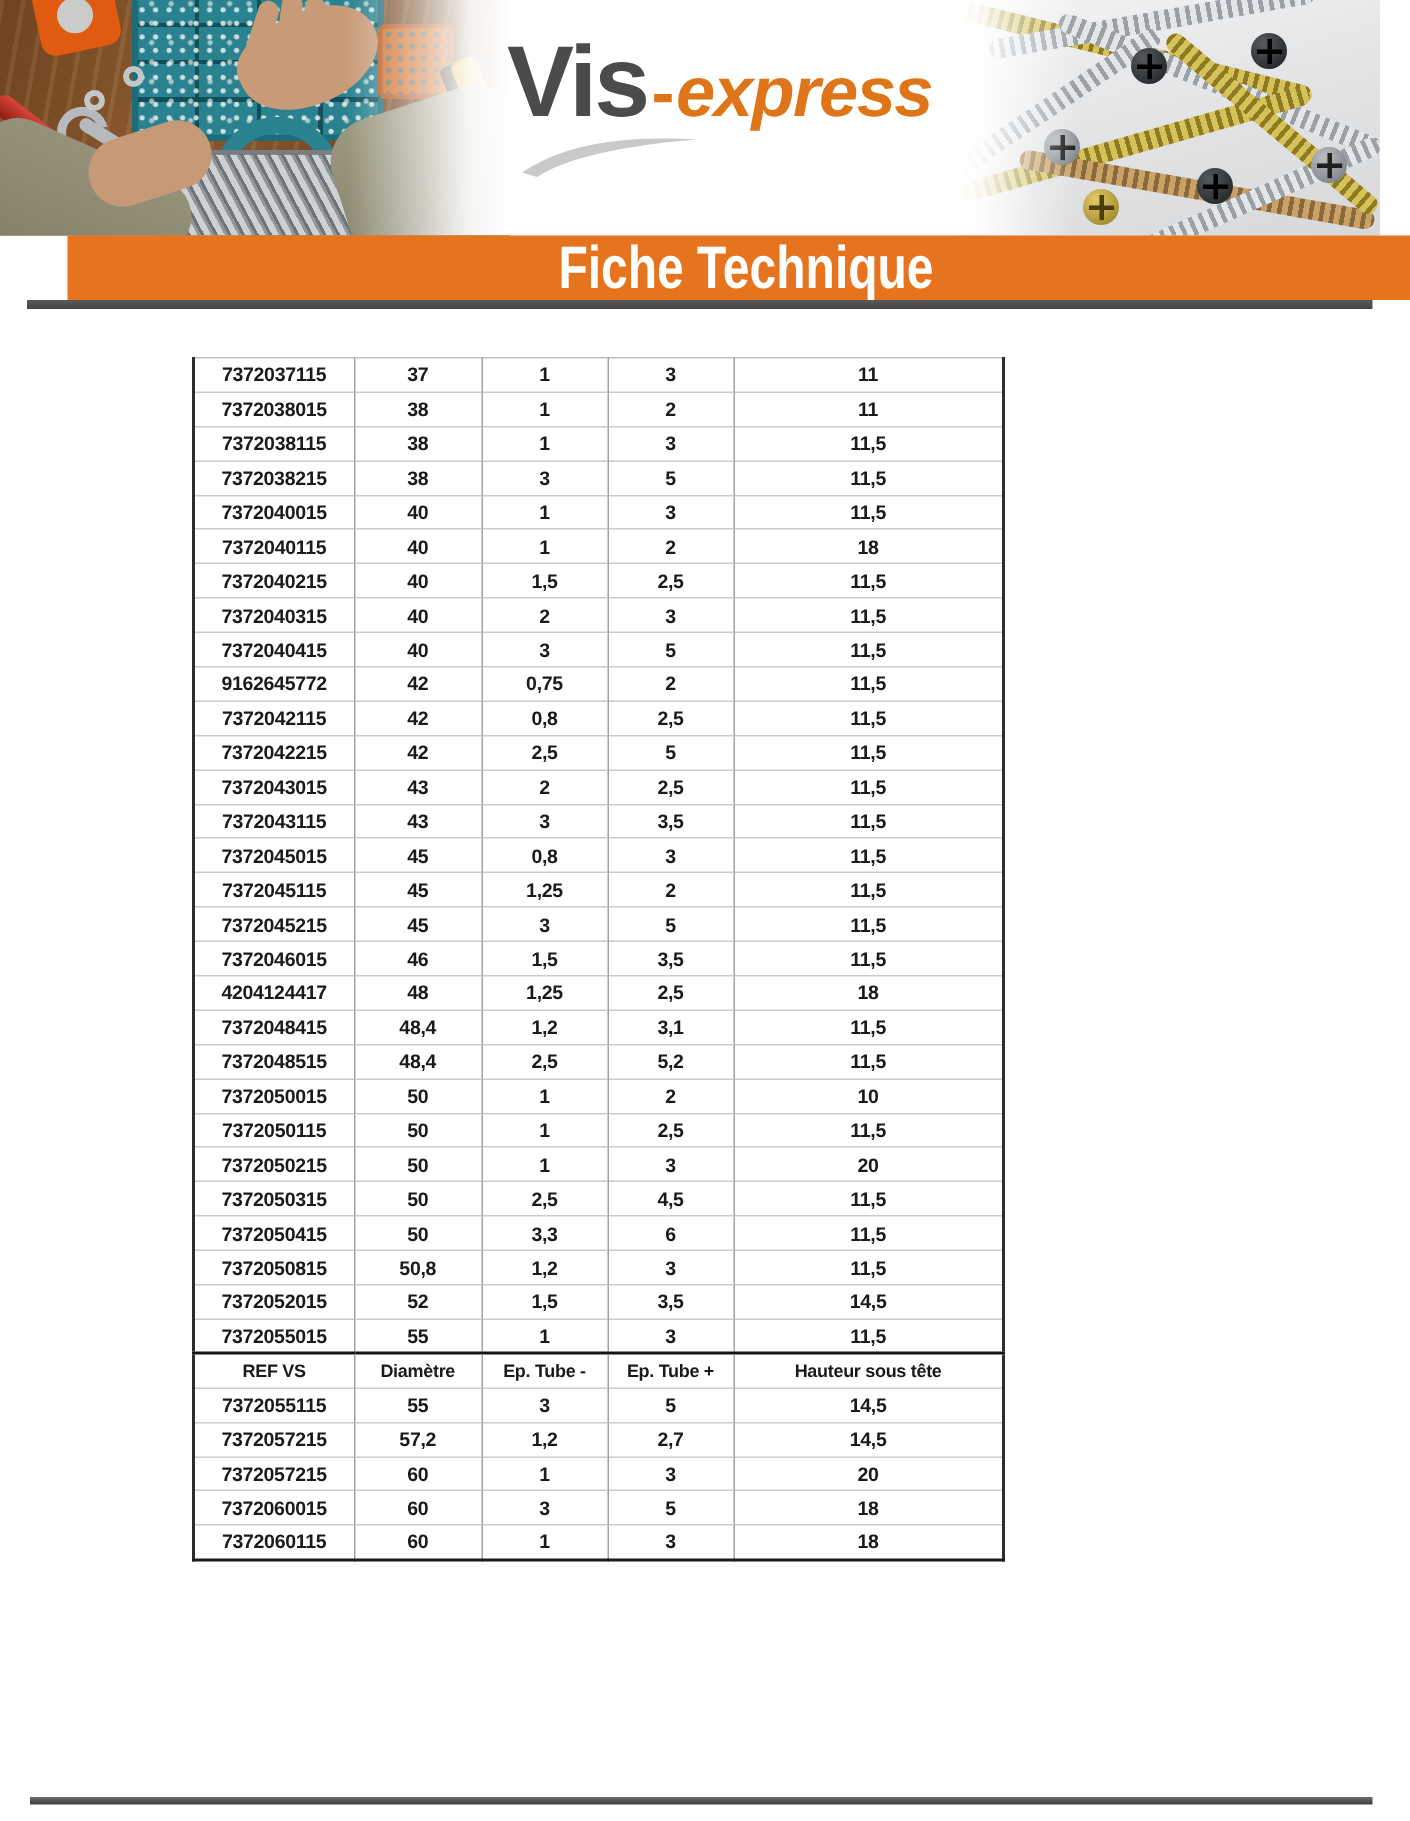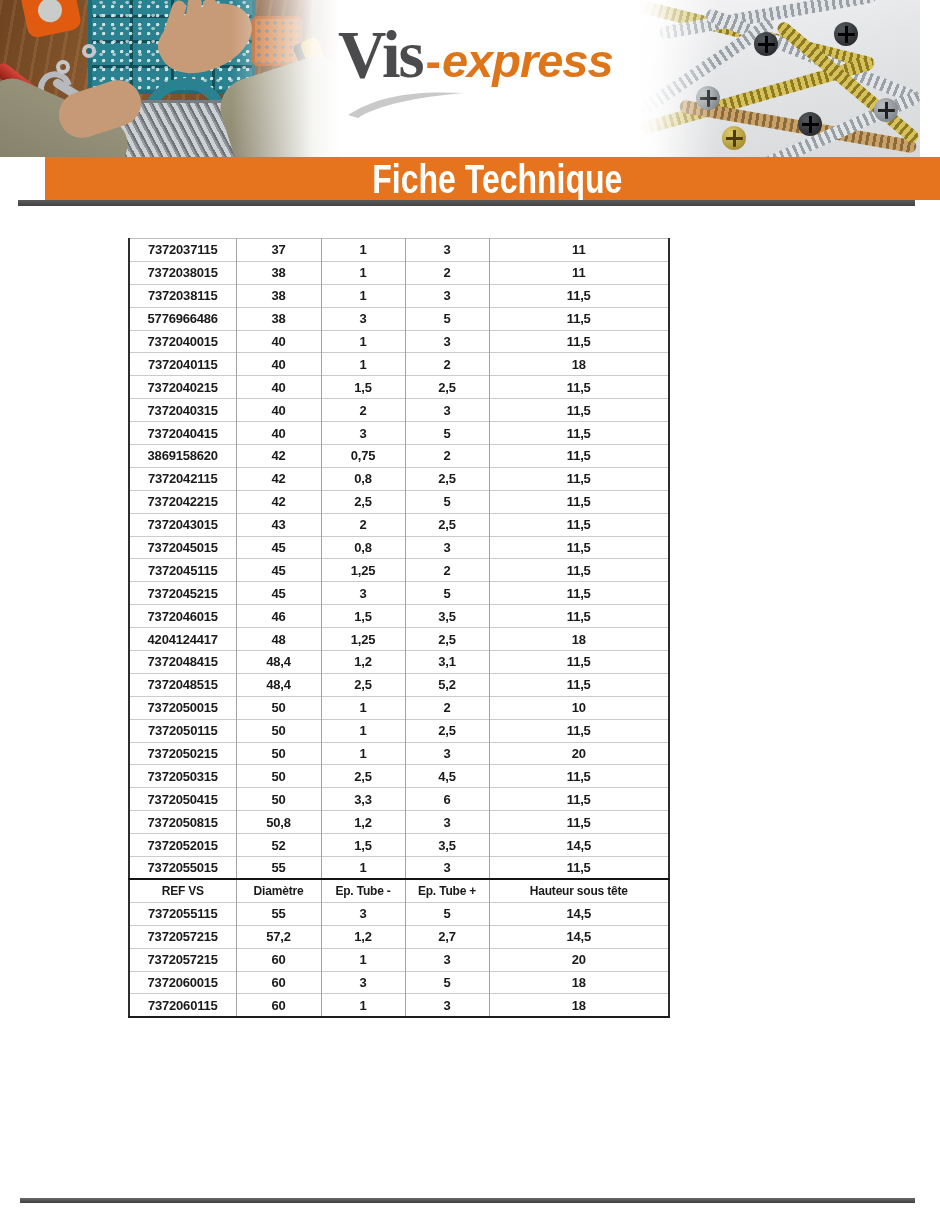--- a/index.html
+++ b/index.html
@@ -80,21 +80,21 @@
       radial-gradient(circle at 35% 30%, #555a5e, #1c1d1f); }
   .hd.gold { background-image:
       linear-gradient(#4d3c0d,#4d3c0d), linear-gradient(#4d3c0d,#4d3c0d),
       radial-gradient(circle at 35% 30%, #e0cb6a, #937c20); }
   .fade-left { position:absolute; inset:0;
     background:linear-gradient(to left, rgba(255,255,255,0) 72%, rgba(255,255,255,.92) 94%, #fff 100%); }
 
   
   .logo { position:absolute; left:338px; top:16px; width:270px; height:110px; }
   .logo-line { display:flex; align-items:baseline; white-space:nowrap; }
-  .logo-vis { font-size:67px; font-weight:bold; color:#4b4b4d; letter-spacing:-2px;font-family:Liberation Serif, serif; }
+  .logo-vis { font-size:67px; font-weight:bold; color:#4b4b4d; letter-spacing:-2px; }
   .logo-dash { font-size:46px; font-weight:bold; color:#df7519; margin:0 1px 0 3px; }
   .logo-express { font-size:47px; font-weight:bold; font-style:italic; color:#df7519; letter-spacing:-1px; }
   .swoosh { position:absolute; left:8px; top:70px; }
 
   
   .banner { position:absolute; left:13px; top:157px; width:904px; height:43px;
     background:#e6731e; display:flex; align-items:center; justify-content:center;margin-left:32px; }
   .banner-title { color:#ffffff; font-size:40px; font-weight:800; letter-spacing:0;
     transform:scaleX(0.8); transform-origin:center; line-height:1; }
   .banner-shadow { position:absolute; left:18px; top:200px; width:897px; height:6px;
@@ -206,21 +206,21 @@
           <td>11</td>
         </tr>
         <tr>
           <td>7372038115</td>
           <td>38</td>
           <td>1</td>
           <td>3</td>
           <td>11,5</td>
         </tr>
         <tr>
-          <td>5776966486</td>
+          <td>7372038215</td>
           <td>38</td>
           <td>3</td>
           <td>5</td>
           <td>11,5</td>
         </tr>
         <tr>
           <td>7372040015</td>
           <td>40</td>
           <td>1</td>
           <td>3</td>
@@ -248,21 +248,21 @@
           <td>11,5</td>
         </tr>
         <tr>
           <td>7372040415</td>
           <td>40</td>
           <td>3</td>
           <td>5</td>
           <td>11,5</td>
         </tr>
         <tr>
-          <td>3869158620</td>
+          <td>9162645772</td>
           <td>42</td>
           <td>0,75</td>
           <td>2</td>
           <td>11,5</td>
         </tr>
         <tr>
           <td>7372042115</td>
           <td>42</td>
           <td>0,8</td>
           <td>2,5</td>
@@ -273,20 +273,27 @@
           <td>42</td>
           <td>2,5</td>
           <td>5</td>
           <td>11,5</td>
         </tr>
         <tr>
           <td>7372043015</td>
           <td>43</td>
           <td>2</td>
           <td>2,5</td>
+          <td>11,5</td>
+        </tr>
+        <tr>
+          <td>7372043115</td>
+          <td>43</td>
+          <td>3</td>
+          <td>3,5</td>
           <td>11,5</td>
         </tr>
         <tr>
           <td>7372045015</td>
           <td>45</td>
           <td>0,8</td>
           <td>3</td>
           <td>11,5</td>
         </tr>
         <tr>

